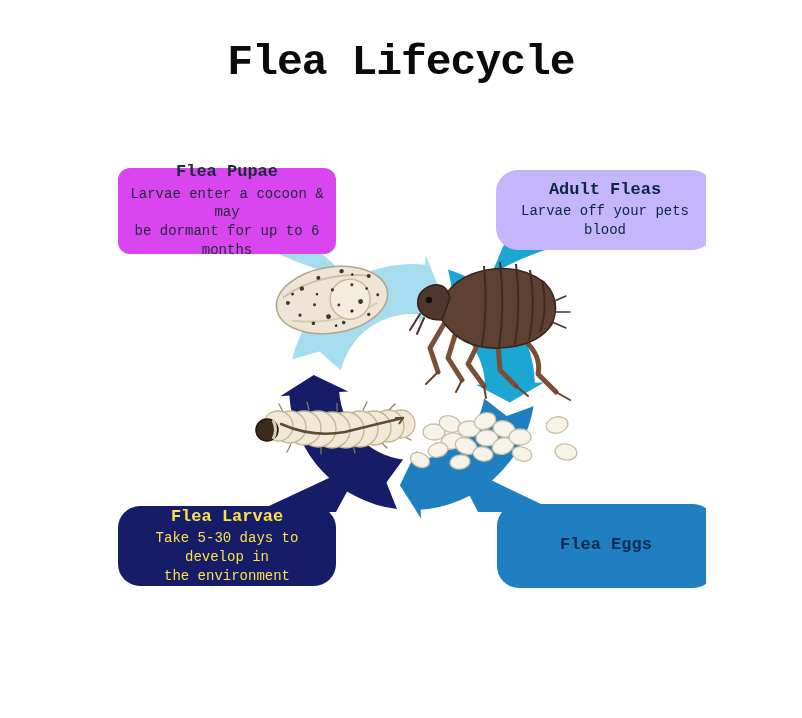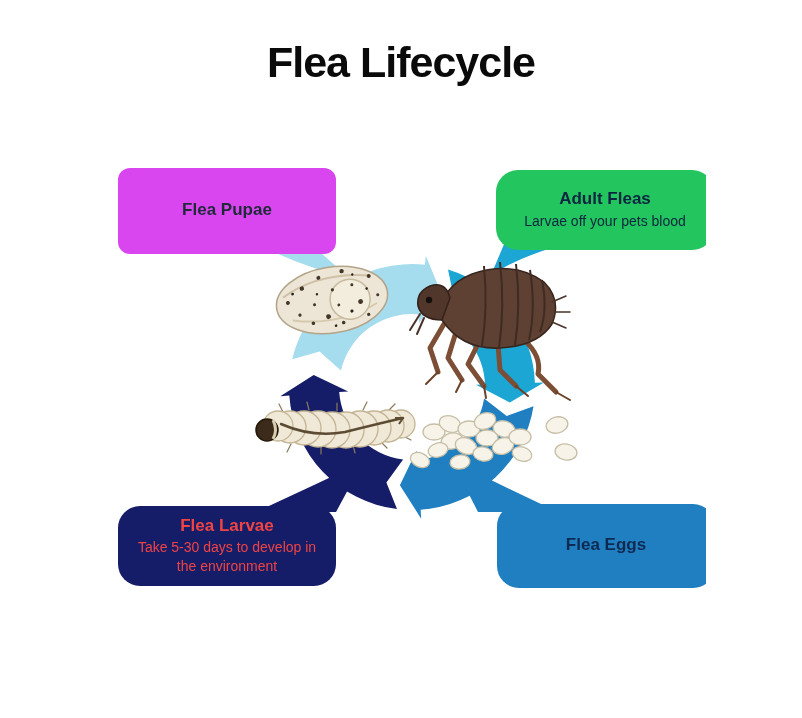--- a/index.html
+++ b/index.html
@@ -1,17 +1,17 @@
 <!DOCTYPE html>
 <html><head>
 <meta charset="utf-8">
 <style>
   html,body{margin:0;padding:0;background:#ffffff;}
   #stage{position:relative;width:706px;height:718px;background:#ffffff;overflow:hidden;
-         font-family:Liberation Sans, sans-serif;}
+         font-family:Liberation Mono, monospace;}
   #title{position:absolute;left:0;top:38px;width:802px;text-align:center;
          font-size:43px;font-weight:800;letter-spacing:-1px;color:#0a0a0a;}
   #cycle-svg{position:absolute;left:0;top:0;}
   .bubble{position:absolute;width:218px;border-radius:22px;box-sizing:border-box;
           display:flex;flex-direction:column;justify-content:center;align-items:center;
           text-align:center;padding:8px 6px;}
   .bubble h2{font-size:17px;font-weight:700;margin:0 0 2px 0;line-height:1.2;}
   .bubble p{font-size:14px;margin:0;line-height:1.34;white-space:pre-line;}
   #b-pupae {left:118px;top:168px;height:86px;}
   #b-adult {left:496px;top:170px;height:80px;}
@@ -162,28 +162,30 @@
       <ellipse cx="-58" cy="22" rx="10" ry="7" transform="rotate(24 -58 22)"></ellipse>
       <ellipse cx="-18" cy="24" rx="10" ry="7" transform="rotate(-8 -18 24)"></ellipse>
       <ellipse cx="44" cy="16" rx="10" ry="7" transform="rotate(18 44 16)"></ellipse>
       <ellipse cx="79" cy="-13" rx="11" ry="8" transform="rotate(-14 79 -13)"></ellipse>
       <ellipse cx="88" cy="14" rx="11" ry="8" transform="rotate(10 88 14)"></ellipse>
     </g>
   </svg>
 
   <div class="bubble" id="b-pupae" style="background-color: #d946ef; color: rgb(30, 42, 56); border-radius: 12px;">
     <h2>Flea Pupae</h2>
+    <p>Larvae enter a cocoon &amp; may
+be dormant for up to 6 months</p>
   </div>
 
-  <div class="bubble" id="b-adult" style="background-color: #22c55e; color: rgb(12, 37, 64); text-align: center;">
+  <div class="bubble" id="b-adult" style="background-color: #c4b5fd; color: rgb(12, 37, 64); text-align: center;">
     <h2>Adult Fleas</h2>
     <p>Larvae off your pets blood</p>
   </div>
 
-  <div class="bubble" id="b-larvae" style="background-color: rgb(21, 28, 104); color: #ef4444;">
+  <div class="bubble" id="b-larvae" style="background-color: rgb(21, 28, 104); color: #fde047;">
     <h2>Flea Larvae</h2>
     <p>Take 5-30 days to develop in
 the environment</p>
   </div>
 
   <div class="bubble" id="b-eggs" style="background-color: rgb(31, 127, 192); color: rgb(14, 42, 82);">
     <h2>Flea Eggs</h2>
   </div>
 
 </div>

